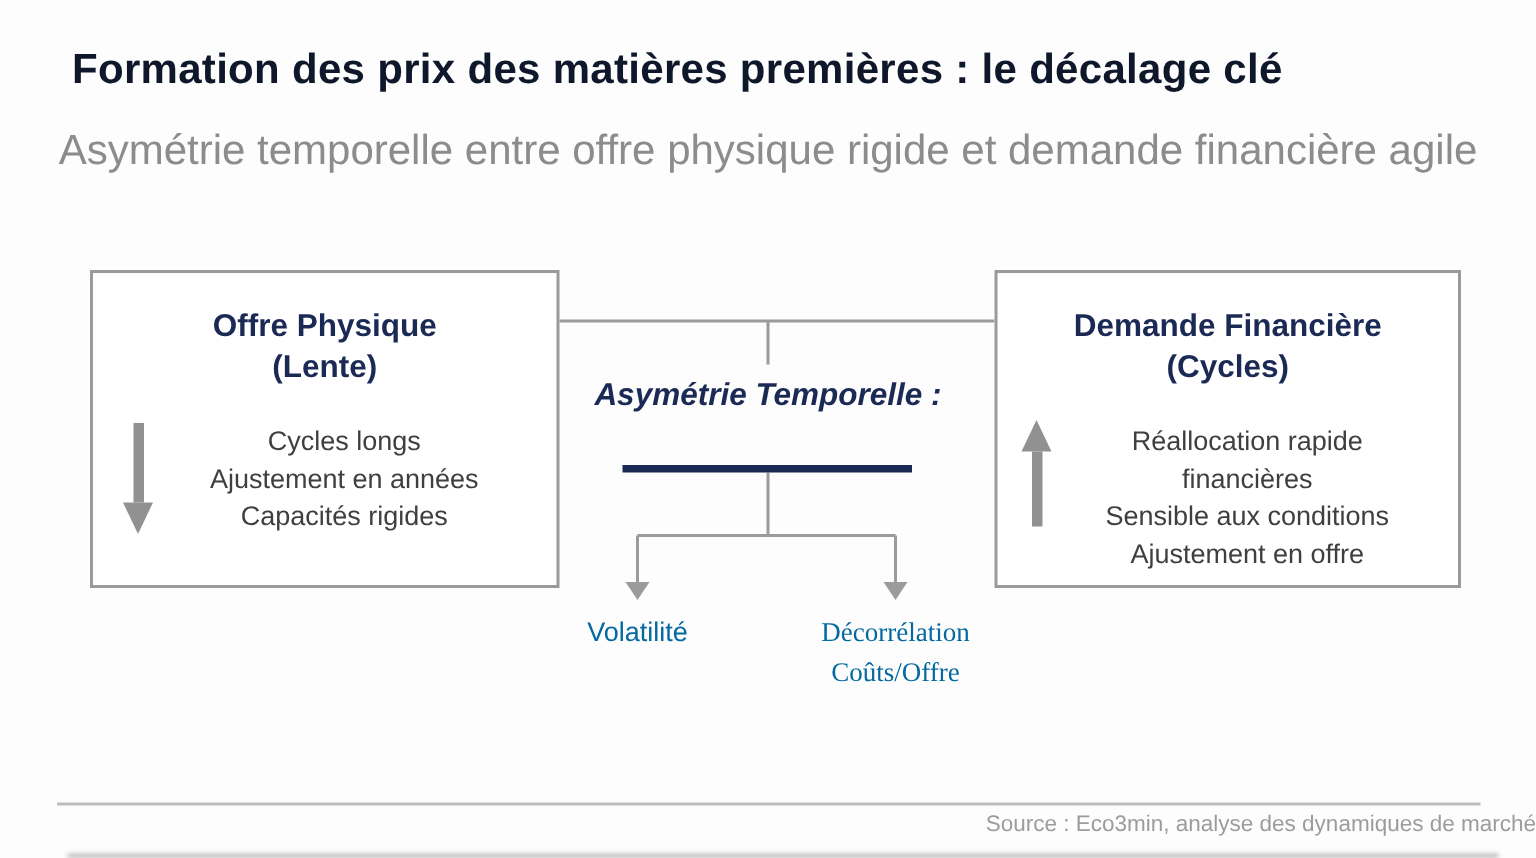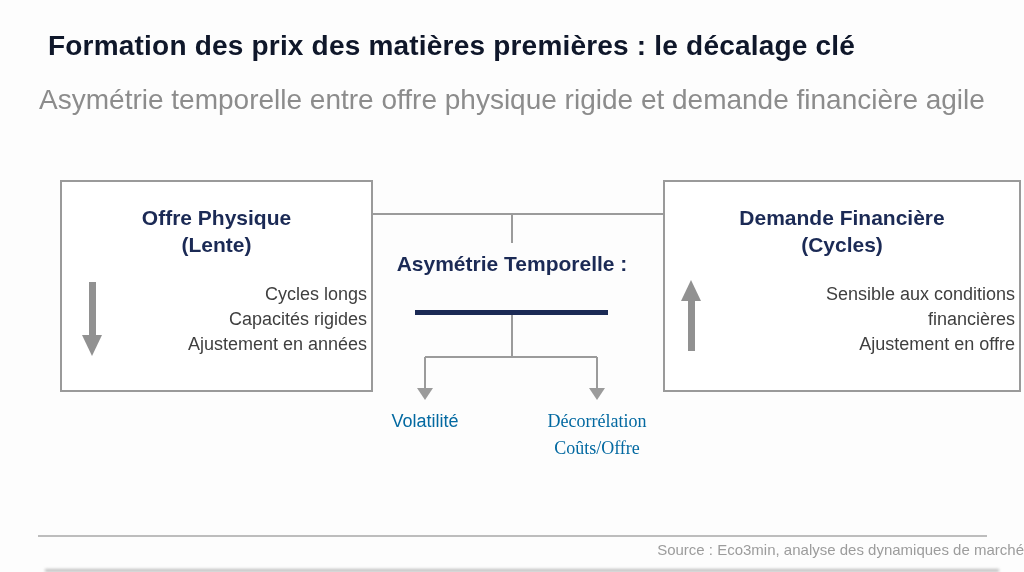--- a/index.html
+++ b/index.html
@@ -36,35 +36,35 @@
   
   .box {
     position: absolute;
     top: 180px;
     height: 212px;
     background: #ffffff;
     border: 2px solid #9a9a9a;
     box-sizing: border-box;
   }
   .box.left  { left: 50px;  width: 313px; margin-left: 10px; }
-  .box.right { left: 663px; width: 358px; }
+  .box.right { left: 663px; width: 311px; }
   .box-title {
     position: absolute;
     top: 22px; left: 0;
     width: 100%;
     text-align: center;
     font-size: 21px;
     font-weight: bold;
     color: #1b2a55;
     line-height: 27px;
   }
   .box-items {
     position: absolute;
     top: 100px; left: 30px; right: 4px;
-    text-align: right;
+    text-align: center;
     font-size: 18px;
     color: #3f3f3f;
     line-height: 25px;
   }
 
   
   .big-arrow { position: absolute; width: 20px; }
   .big-arrow .stem { width: 7px; margin: 0 auto; background: #919191; }
   .head-down {
     width: 0; height: 0; margin: 0 auto;
@@ -102,20 +102,21 @@
   
   .center-heading {
     position: absolute;
     top: 250px; left: 312px;
     width: 400px;
     text-align: center;
     font-size: 21px;
     font-weight: bold;
     color: #1b2a55;
     line-height: 28px;
+    font-style: italic;
   }
   .heading-underline {
     position: absolute;
     left: 415px; top: 310px;
     width: 193px; height: 5px;
     background: #1b2a55;
   }
 
   
   .outcome {
@@ -172,37 +173,38 @@
     <div class="box-title">
       <span>Offre Physique</span><br>
       <span>(Lente)</span>
     </div>
     <div class="big-arrow arrow-pos-left">
       <div class="stem" style="height:53px;"></div>
       <div class="head-down"></div>
     </div>
     <div class="box-items">
       <div>Cycles longs</div>
+      <div>Ajustement en années</div>
       <div>Capacités rigides</div>
-      <div>Ajustement en années</div>
     </div>
   </div>
 
   <div class="box right">
     <div class="box-title">
       <span>Demande Financière</span><br>
       <span>(Cycles)</span>
     </div>
     <div class="big-arrow arrow-pos-right">
       <div class="head-up"></div>
       <div class="stem" style="height:50px;"></div>
     </div>
     <div class="box-items">
+      <div>Réallocation rapide</div>
+      <div>financières</div>
       <div>Sensible aux conditions</div>
-      <div>financières</div>
       <div>Ajustement en offre</div>
     </div>
   </div>
 
   <div class="center-heading">
     <span>Asymétrie Temporelle :</span><br>
   </div>
   <div class="heading-underline"></div>
 
   <div class="outcome outcome-1">Volatilité</div>

